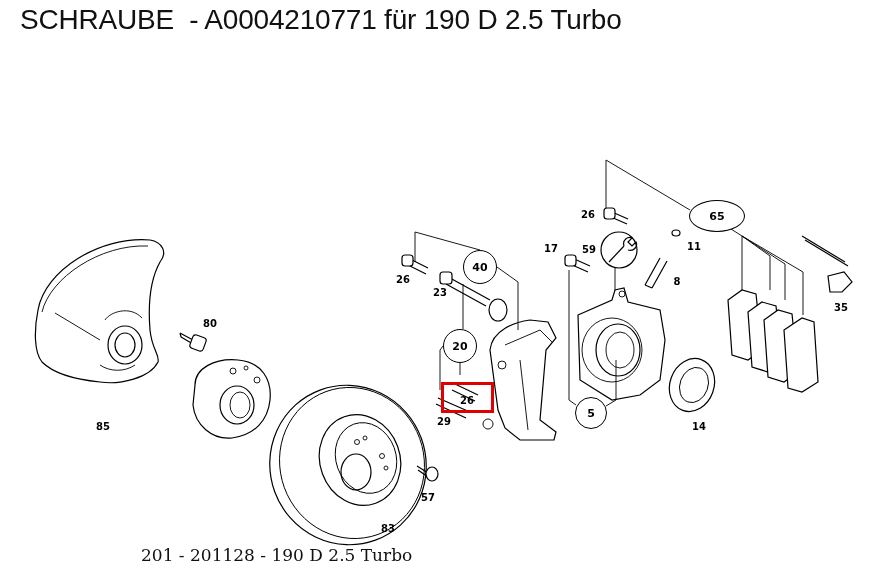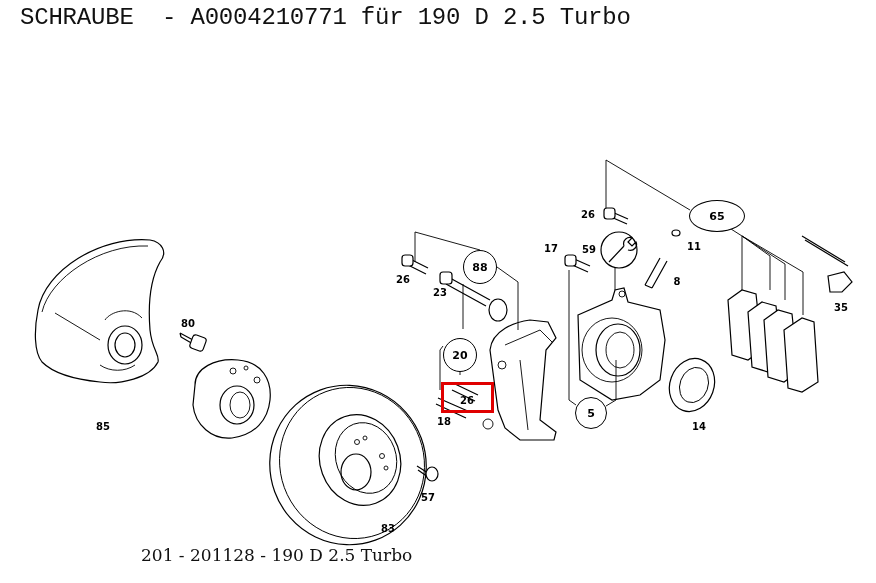--- a/index.html
+++ b/index.html
@@ -1,17 +1,17 @@
 <!DOCTYPE html>
 <html><head>
   <meta charset="utf-8">
   <style>
     html, body { margin:0; padding:0; background:#ffffff; }
     body { width:876px; height:583px; position:relative; overflow:hidden; font-family:"DejaVu Serif","Liberation Serif",serif; }
-    .title { position:absolute; left:20px; top:4px; font-family:Liberation Mono, monospace; font-size:24px; color:#111; white-space:pre; letter-spacing:-0.2px; }
+    .title { position:absolute; left:20px; top:4px; font-family:Liberation Sans, sans-serif; font-size:28px; color:#111; white-space:pre; letter-spacing:-0.2px; }
     .caption { position:absolute; left:141px; top:545px; font-family:"DejaVu Serif","Liberation Serif",serif; font-size:17px; color:#111; white-space:pre; }
     svg.diagram { position:absolute; left:0; top:0; }
     .ln { fill:none; stroke:#000; stroke-width:1.2; }
     .lt { fill:none; stroke:#000; stroke-width:0.9; }
     .fillw { fill:#fff; stroke:#000; stroke-width:1.2; }
     .lbl { position:absolute; font-family:"DejaVu Sans","Liberation Sans",sans-serif; font-weight:bold; font-size:10px; color:#000; transform:translate(-50%,-50%); white-space:nowrap; cursor:pointer; }
     .circ { position:absolute; border:1.4px solid #000; border-radius:50%; background:#fff; font-family:"DejaVu Sans","Liberation Sans",sans-serif; font-weight:bold; font-size:11px; display:flex; align-items:center; justify-content:center; box-sizing:border-box; cursor:pointer; }
     .hl { position:absolute; border:3px solid #e00000; box-sizing:border-box; }
   </style>
 </head>
@@ -137,38 +137,38 @@
 
   <g>
     <path class="ln" d="M802,236 L845,262"></path>
     <path class="ln" d="M805,240 L848,266"></path>
     <path class="fillw" d="M828,276 L844,272 L852,282 L842,292 L830,292 Z"></path>
   </g>
 </svg>
 
 <div>
   <div class="lbl" style="left:103px;top:426px">85</div>
-  <div class="lbl" style="left:188px;top:323px">80</div>
+  <div class="lbl" style="left:210px;top:323px">80</div>
   <div class="lbl" style="left:388px;top:528px">83</div>
   <div class="lbl" style="left:428px;top:497px">57</div>
   <div class="lbl" style="left:403px;top:279px">26</div>
   <div class="lbl" style="left:440px;top:292px">23</div>
-  <div class="lbl" style="left:444px;top:421px">18</div>
+  <div class="lbl" style="left:444px;top:421px">29</div>
   <div class="lbl" style="left:467px;top:400px">26</div>
   <div class="lbl" style="left:551px;top:248px">17</div>
   <div class="lbl" style="left:588px;top:214px">26</div>
   <div class="lbl" style="left:589px;top:249px">59</div>
   <div class="lbl" style="left:694px;top:246px">11</div>
   <div class="lbl" style="left:677px;top:281px">8</div>
   <div class="lbl" style="left:699px;top:426px">14</div>
   <div class="lbl" style="left:841px;top:307px">35</div>
 </div>
 
 <div>
-  <div class="circ" style="left:463px;top:250px;width:34px;height:34px">88</div>
-  <div class="circ" style="left:443px;top:338px;width:34px;height:34px">20</div>
+  <div class="circ" style="left:463px;top:250px;width:34px;height:34px">40</div>
+  <div class="circ" style="left:443px;top:329px;width:34px;height:34px">20</div>
   <div class="circ" style="left:689px;top:200px;width:56px;height:32px">65</div>
   <div class="circ" style="left:575px;top:397px;width:32px;height:32px">5</div>
 </div>
 
 <div class="hl" style="left:441px;top:382px;width:53px;height:31px"></div>
 
 <div class="caption">201 - 201128 - 190 D 2.5 Turbo</div>
 
 </body></html>

